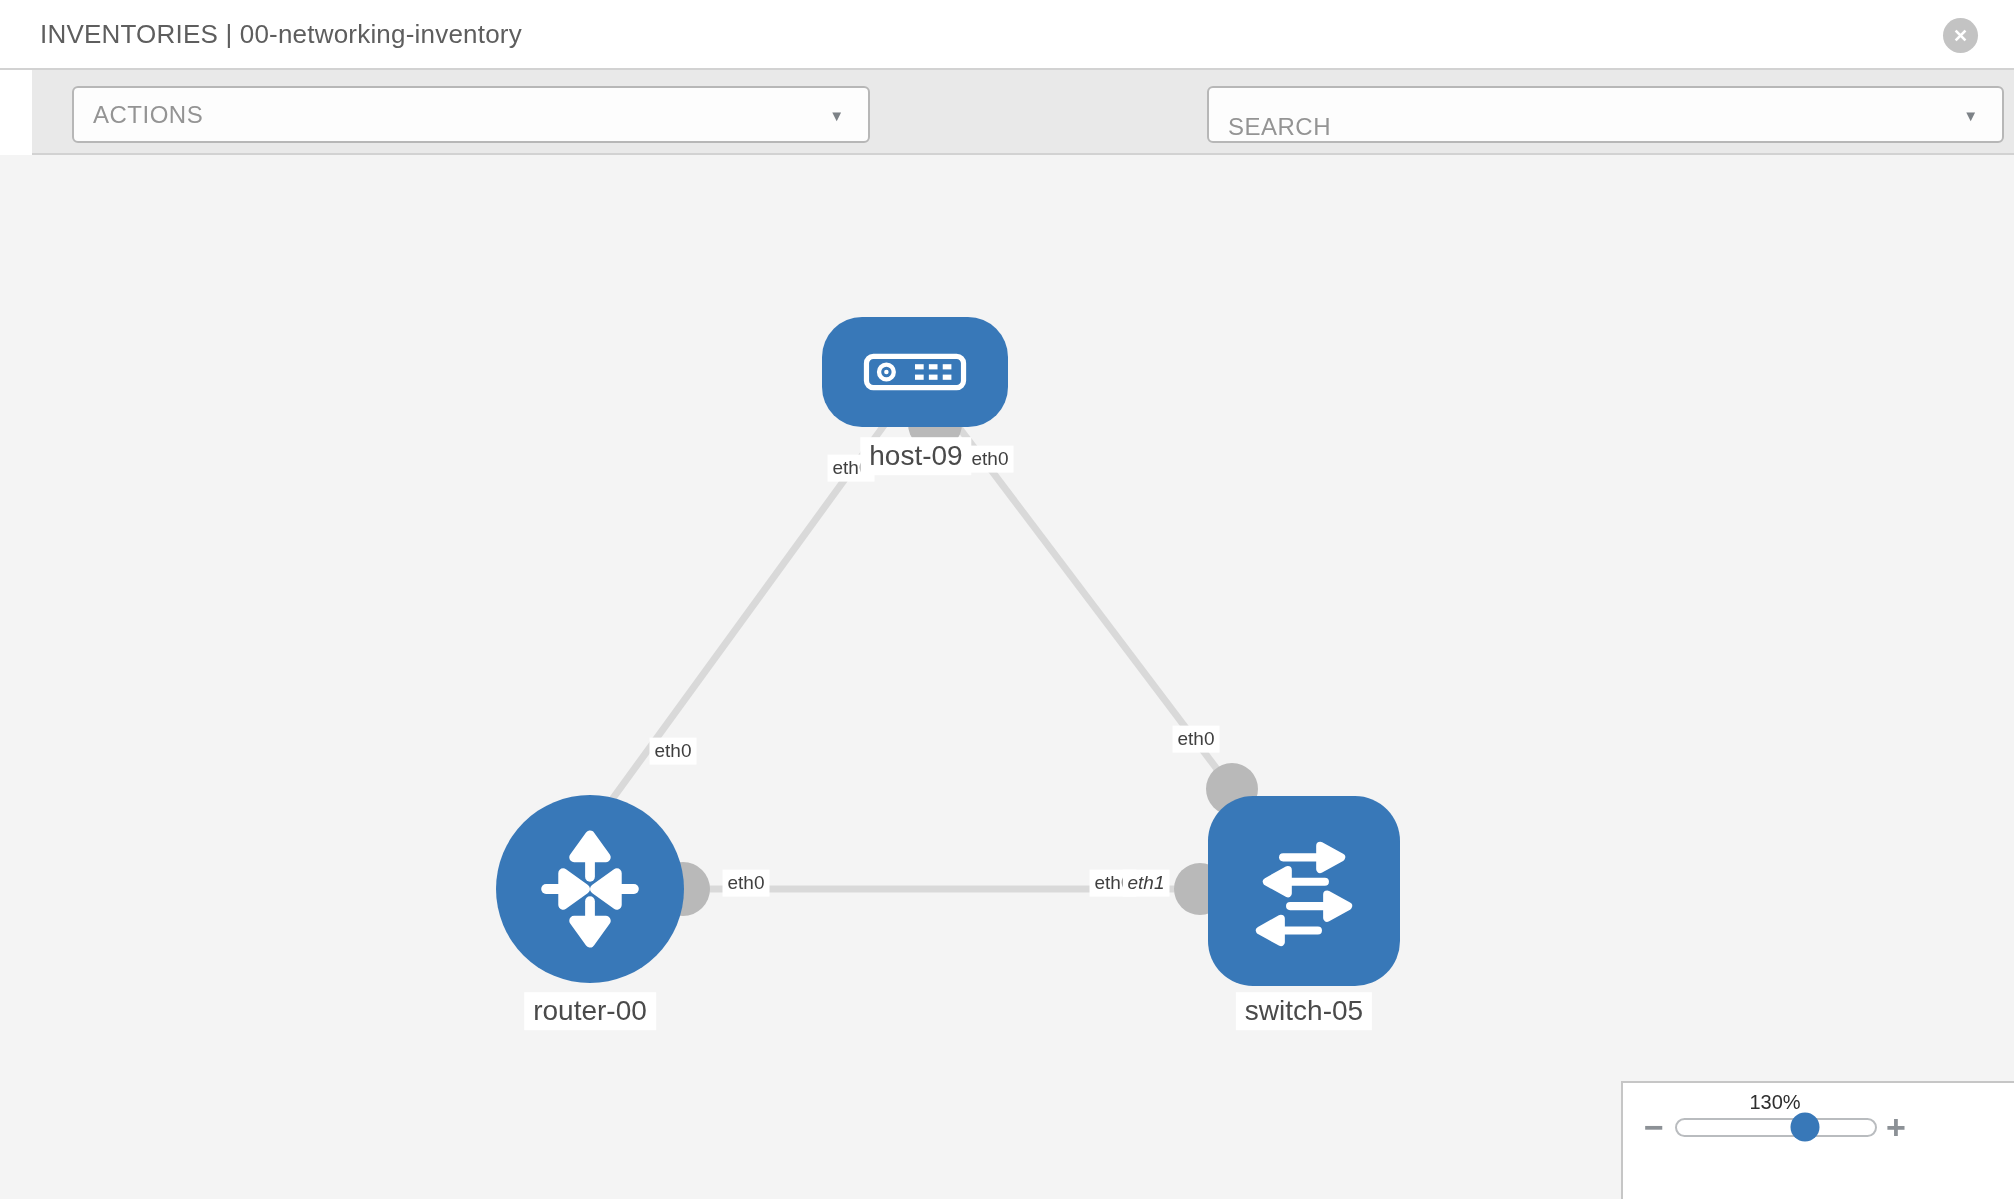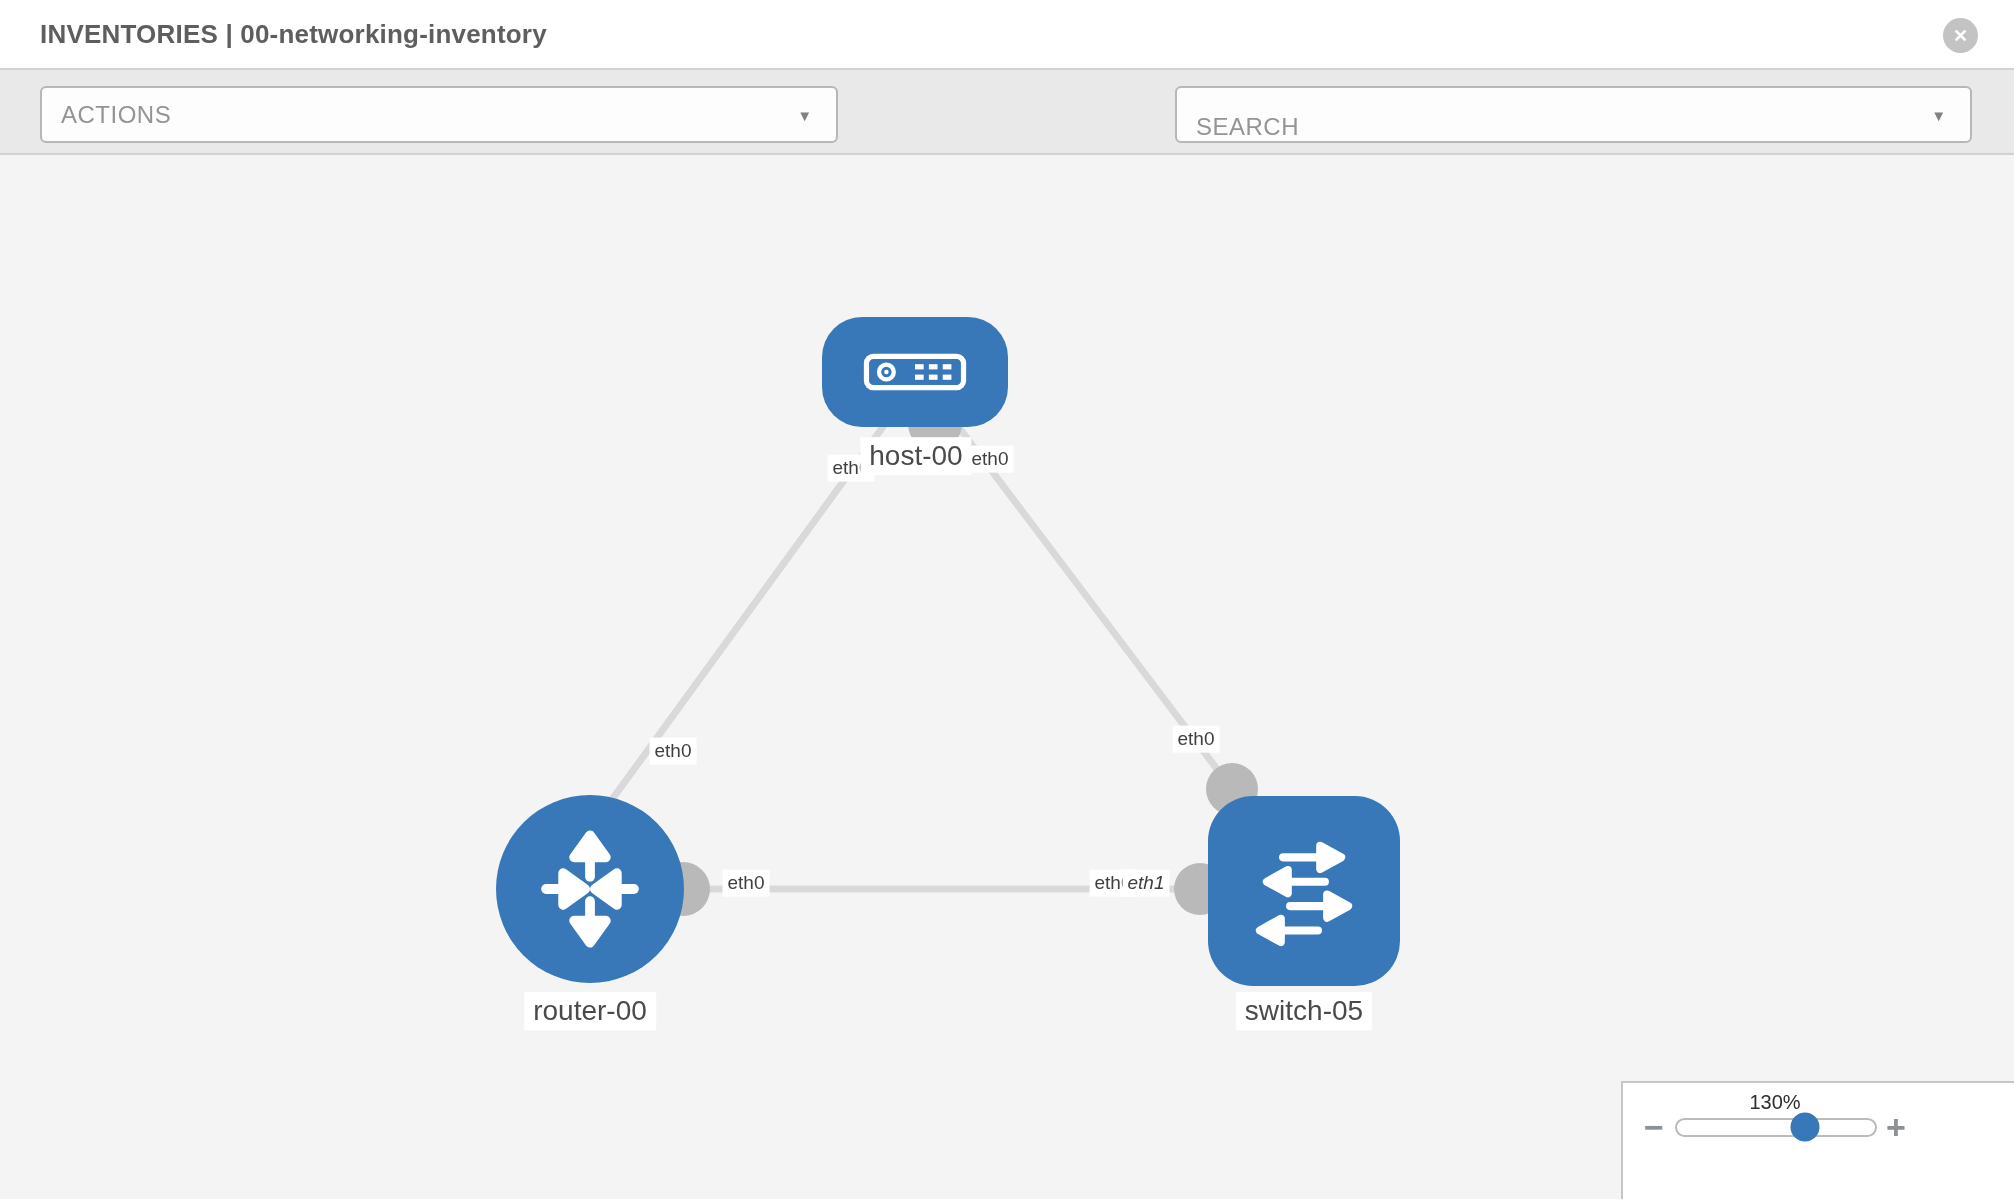--- a/index.html
+++ b/index.html
@@ -1,27 +1,27 @@
 <!DOCTYPE html>
 <html><head>
 <meta charset="utf-8">
 <style>
   * { margin:0; padding:0; box-sizing:border-box; }
   html,body { width:2014px; height:1200px; background:#fff; font-family:"Liberation Sans", sans-serif; overflow:hidden; }
   .app { position:relative; width:2014px; height:1200px; }
 
   
   .header { position:relative; height:70px; background:#fff; border-bottom:2px solid #d2d2d2; display:flex; align-items:center; }
-  .page-title { margin-left:40px; font-size:26px; font-weight:700; color:#5e5e5e; letter-spacing:0.2px; }
+  .page-title { margin-left:40px; font-size:26px; font-weight:400; color:#5e5e5e; letter-spacing:0.2px; }
   .close-btn { position:absolute; top:18px; right:36px; width:35px; height:35px; border-radius:50%;
                background:#c3c3c3; color:#fff; display:flex; align-items:center; justify-content:center;
                font-size:18px; font-weight:700; cursor:pointer; }
 
   
-  .toolbar { position:relative; height:85px; background:#e9e9e9; border-bottom:2px solid #d2d2d2; }
+  .toolbar { position:relative; height:85px; background:#e9e9e9; border-bottom:2px solid #d2d2d2;margin-left:32px; }
   .dropdown { position:absolute; top:16px; height:57px; background:#fdfdfd; border:2px solid #b7b7b7;
               border-radius:6px; display:flex; align-items:center; cursor:pointer; }
   .dropdown .dd-label { margin-left:19px; font-size:24px; color:#949494; letter-spacing:0.5px; }
   .dropdown .dd-chevron { position:absolute; right:24px; top:50%; transform:translateY(-50%);
                           font-size:15px; color:#7d8287; }
   .dd-actions { left:40px;  width:798px; }
   .dd-search  { left:1175px; width:797px;align-items:flex-end; }
   .tool-icon { position:absolute; top:97px; width:36px; height:36px; cursor:pointer; }
   .tool-icon svg { width:100%; height:100%; }
   .ti-wrench { left:1047px; }
@@ -143,21 +143,21 @@
           <line x1="68" y1="42" x2="32" y2="42"></line>
             <polygon points="36,32 18,42 36,52"></polygon>
           <line x1="38" y1="63" x2="74" y2="63"></line>
             <polygon points="70,53 88,63 70,73"></polygon>
           <line x1="62" y1="84" x2="26" y2="84"></line>
             <polygon points="30,74 12,84 30,94"></polygon>
         </g>
       </svg>
     </div>
 
-    <div class="chip chip-big" style="left:916px; top:301px;">host-00</div>
+    <div class="chip chip-big" style="left:916px; top:301px;">host-09</div>
     <div class="chip chip-big" style="left:590px; top:856px;">router-00</div>
     <div class="chip chip-big" style="left:1304px; top:856px;">switch-05</div>
 
     <div class="chip" style="left:851px;  top:313px;">eth0</div>
     <div class="chip" style="left:990px;  top:304px;">eth0</div>
     <div class="chip" style="left:673px;  top:596px;">eth0</div>
     <div class="chip" style="left:746px;  top:728px;">eth0</div>
     <div class="chip" style="left:1196px; top:584px;">eth0</div>
     <div class="chip chip-behind" style="left:1113px; top:728px;">eth0</div>
     <div class="chip chip-front" style="left:1146px; top:728px;">eth1</div>

